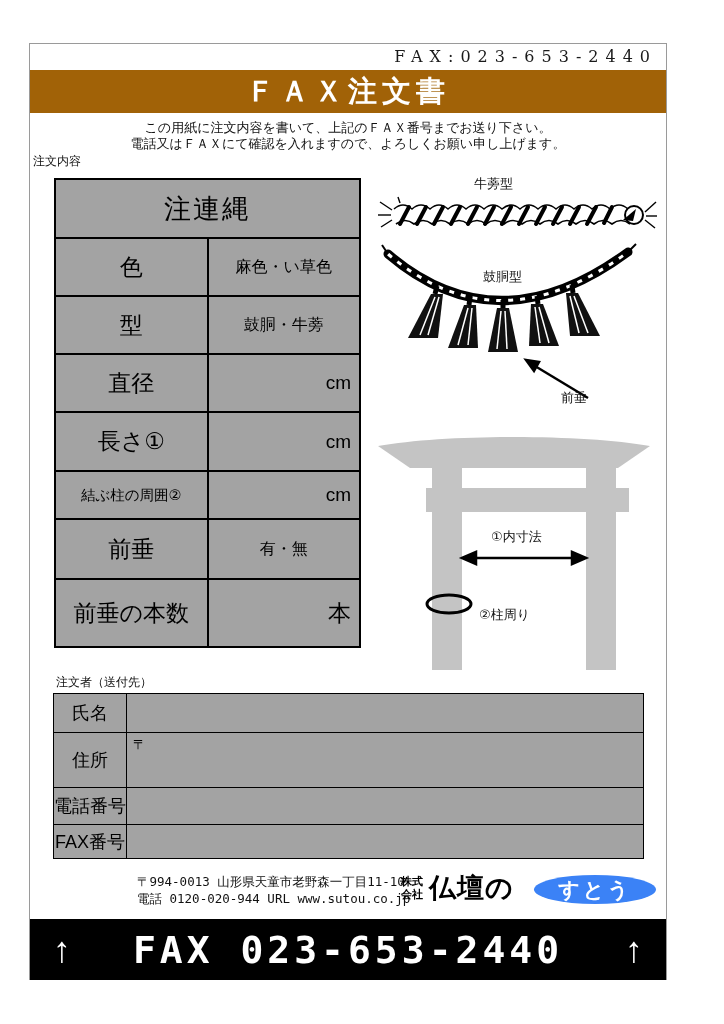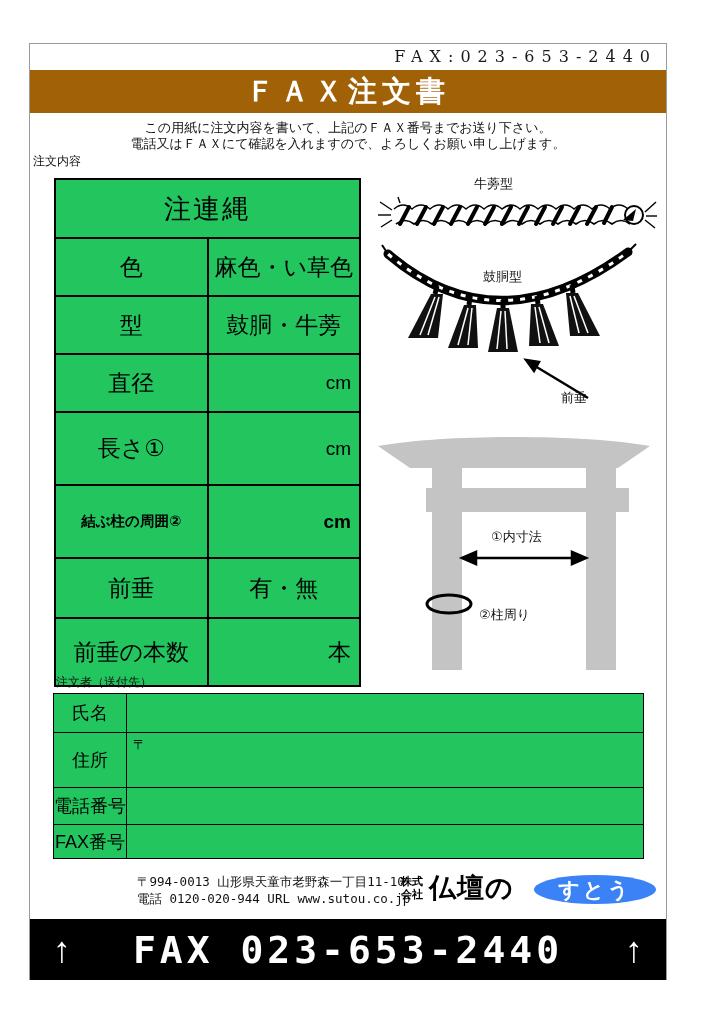--- a/index.html
+++ b/index.html
@@ -12,28 +12,28 @@
             font-size:16px;letter-spacing:7px;color:#1a1a1a;white-space:nowrap;}
   .title-bar{position:absolute;top:26px;left:0;width:100%;height:43px;background:#a16207;
              display:flex;align-items:center;justify-content:center;}
   .title-bar span{color:#fff;font-size:29px;font-weight:bold;letter-spacing:5px;}
   .instructions{position:absolute;top:76px;left:0;width:100%;text-align:center;
                 font-size:13px;line-height:16px;color:#111;}
   .sec-label{position:absolute;font-size:12px;color:#111;}
   .lbl-order{top:109px;left:3px;}
   .lbl-customer{top:630px;left:26px;}
 
-  table{border-collapse:collapse;table-layout:fixed;background:#22c55e;}
+  table{border-collapse:collapse;table-layout:fixed;background:#a3a3a3;}
   table td{border:2px solid #000;padding:0;overflow:hidden;}
   .order-table{position:absolute;left:24px;top:134px;width:307px;}
   .order-table .col-l{width:146px;}
   .order-table .hdr{height:57px;text-align:center;font-size:27px;letter-spacing:2px;}
   .order-table .lab{text-align:center;font-size:23px;}
   .order-table .lab.small{font-size:14.5px;}
-  .order-table .vc{text-align:center;font-size:23px;border-radius:15px;}
+  .order-table .vc{text-align:center;font-size:16px;border-radius:15px;}
   .order-table .vr{text-align:right;font-size:19px;padding-right:8px;}
   .order-table .vr-big{text-align:right;font-size:23px;padding-right:8px;}
   .r-std{height:58px;}
   .r-tall{height:68px;}
 
   .customer-table{position:absolute;left:23px;top:649px;width:591px;}
   .customer-table td{border:1.5px solid #000;}
   .customer-table .col-l{width:72px;}
   .customer-table .lab{text-align:center;font-size:18px;}
   .customer-table .val{vertical-align:top;font-size:13px;padding:3px 6px;text-align:left;}
@@ -86,25 +86,25 @@
         <td class="vc">麻色・い草色</td>
       </tr>
       <tr class="r-std">
         <td class="col-l lab">型</td>
         <td class="vc">鼓胴・牛蒡</td>
       </tr>
       <tr class="r-std">
         <td class="col-l lab">直径</td>
         <td class="vr">cm</td>
       </tr>
-      <tr class="r-std" style="height:73px;">
+      <tr class="r-std" style="height:59px;">
         <td class="col-l lab">長さ①</td>
         <td class="vr">cm</td>
       </tr>
-      <tr class="r-std" style="height:73px;font-weight:bold;">
+      <tr class="r-std" style="height:48px;">
         <td class="col-l lab small">結ぶ柱の周囲②</td>
         <td class="vr">cm</td>
       </tr>
       <tr class="r-std" style="height:60px;">
         <td class="col-l lab">前垂</td>
         <td class="vc">有・無</td>
       </tr>
       <tr class="r-tall">
         <td class="col-l lab">前垂の本数</td>
         <td class="vr-big">本</td>

